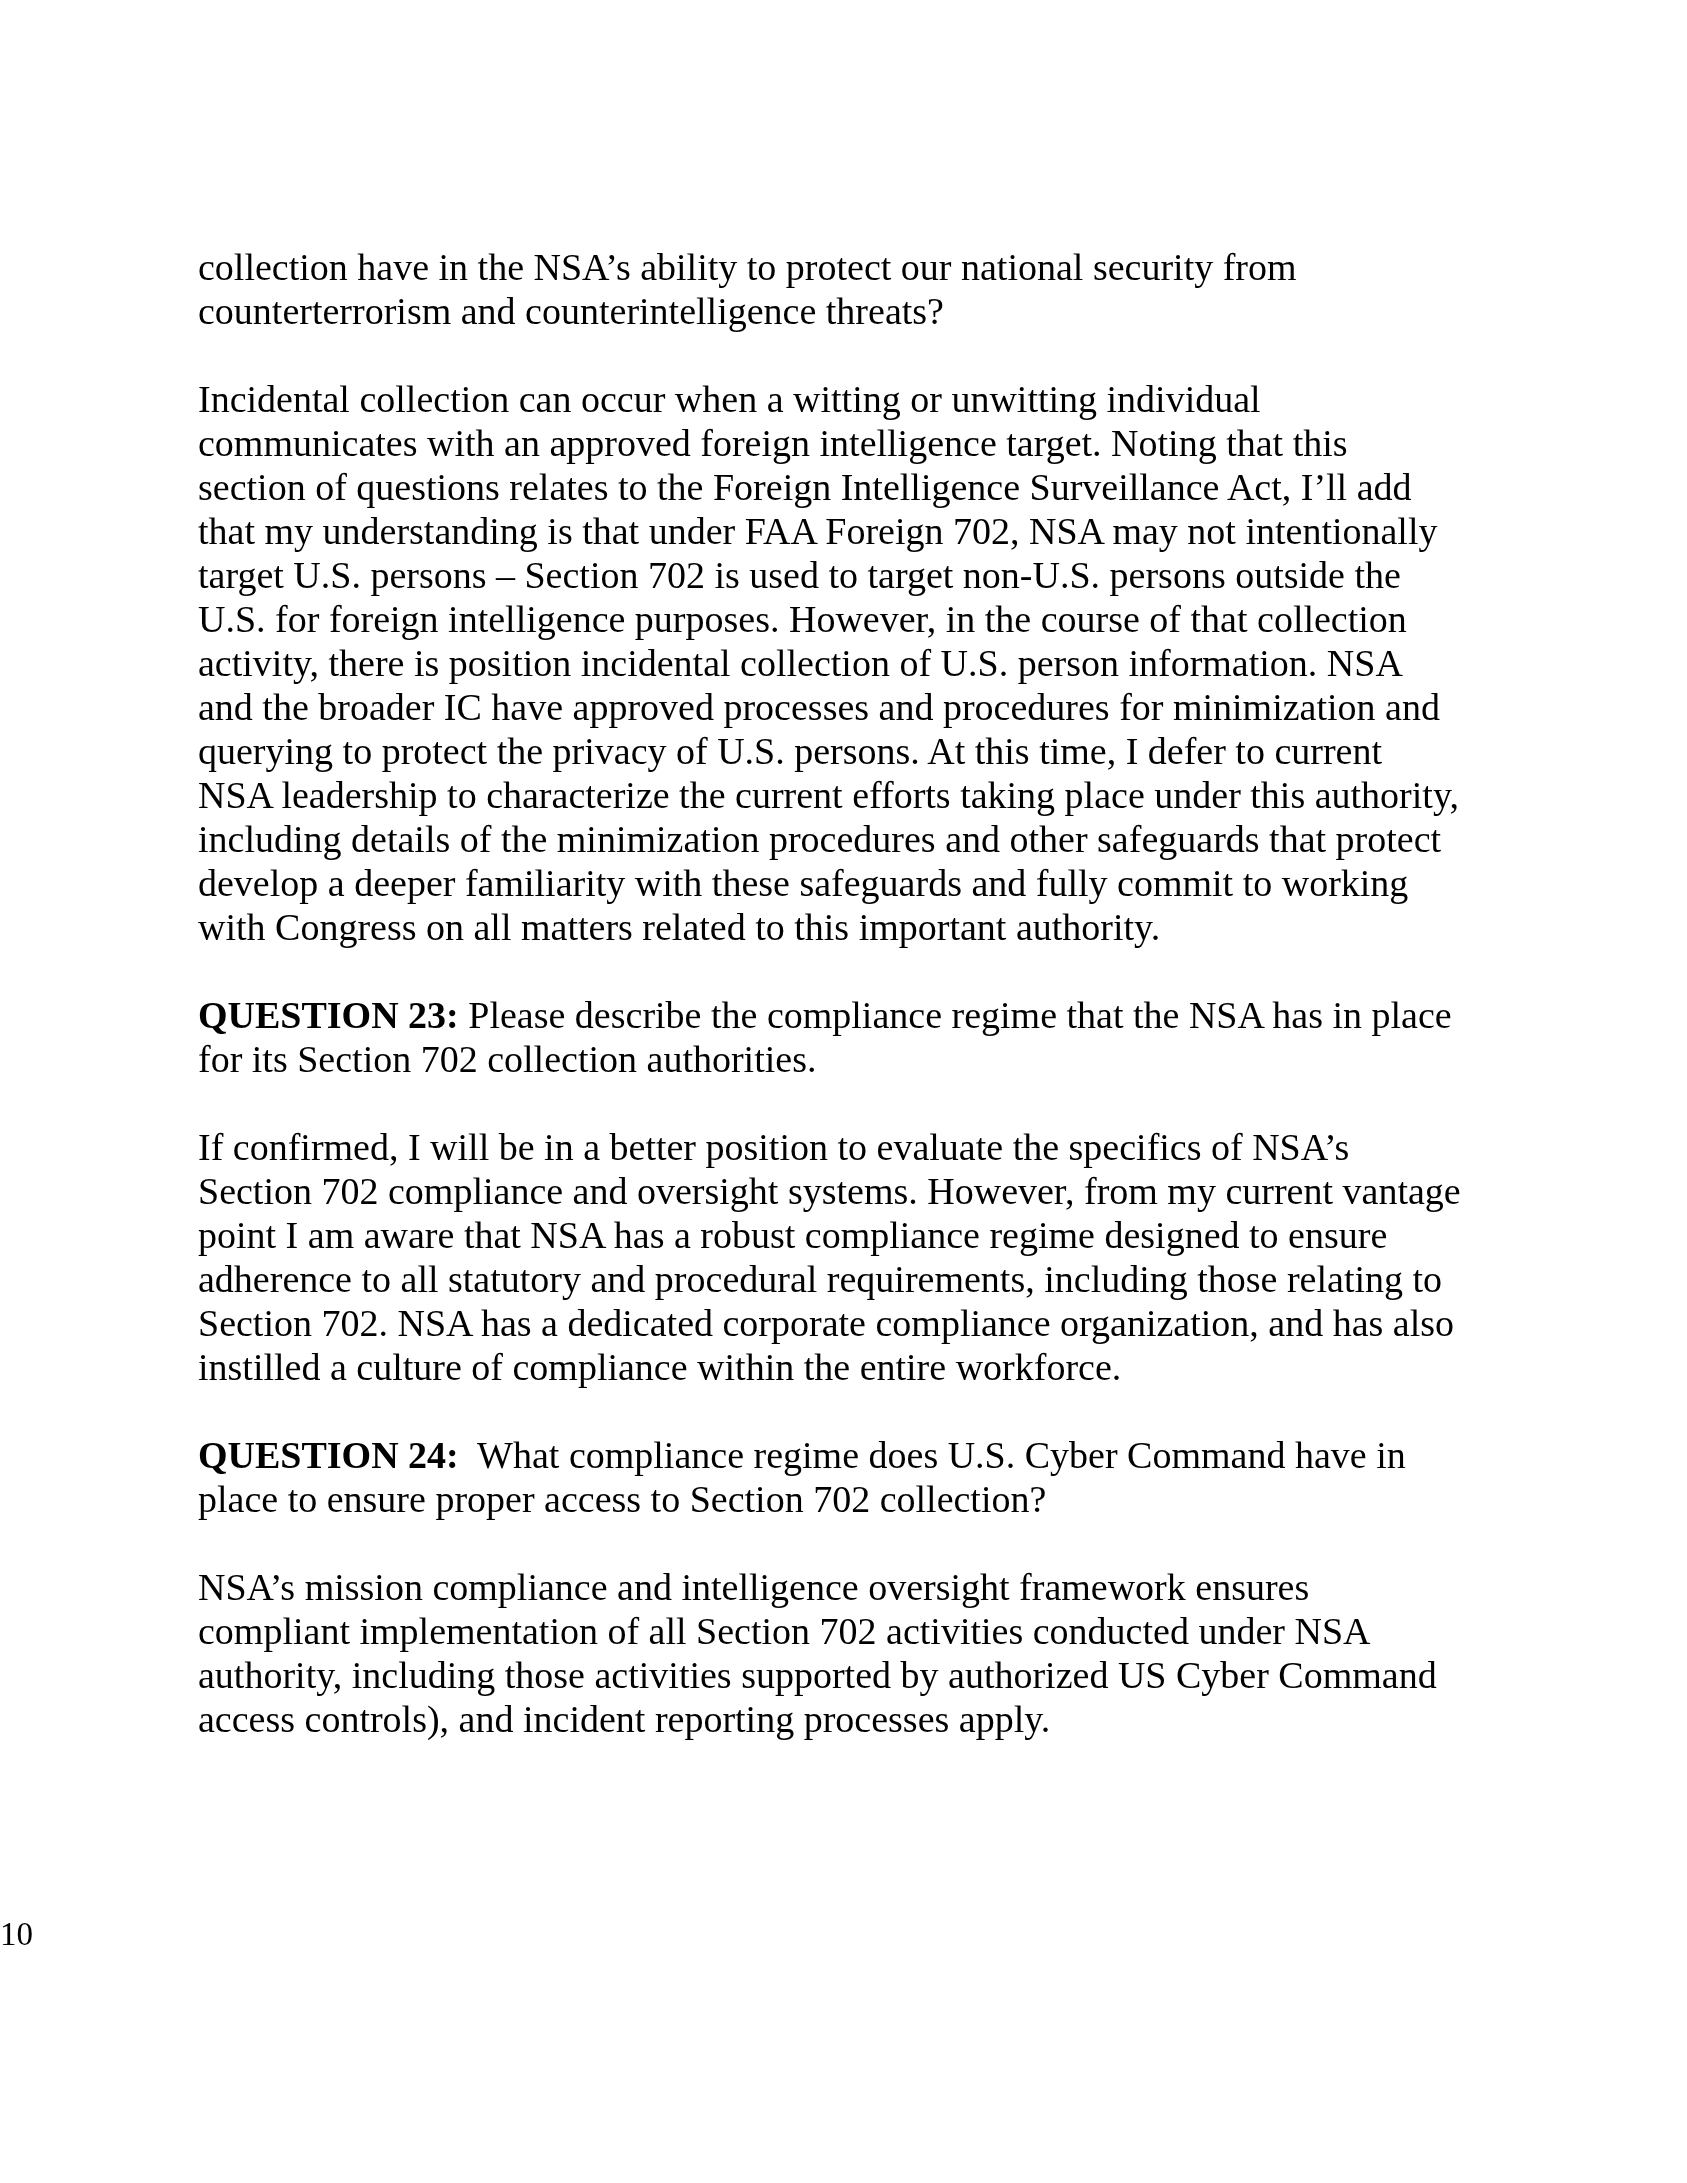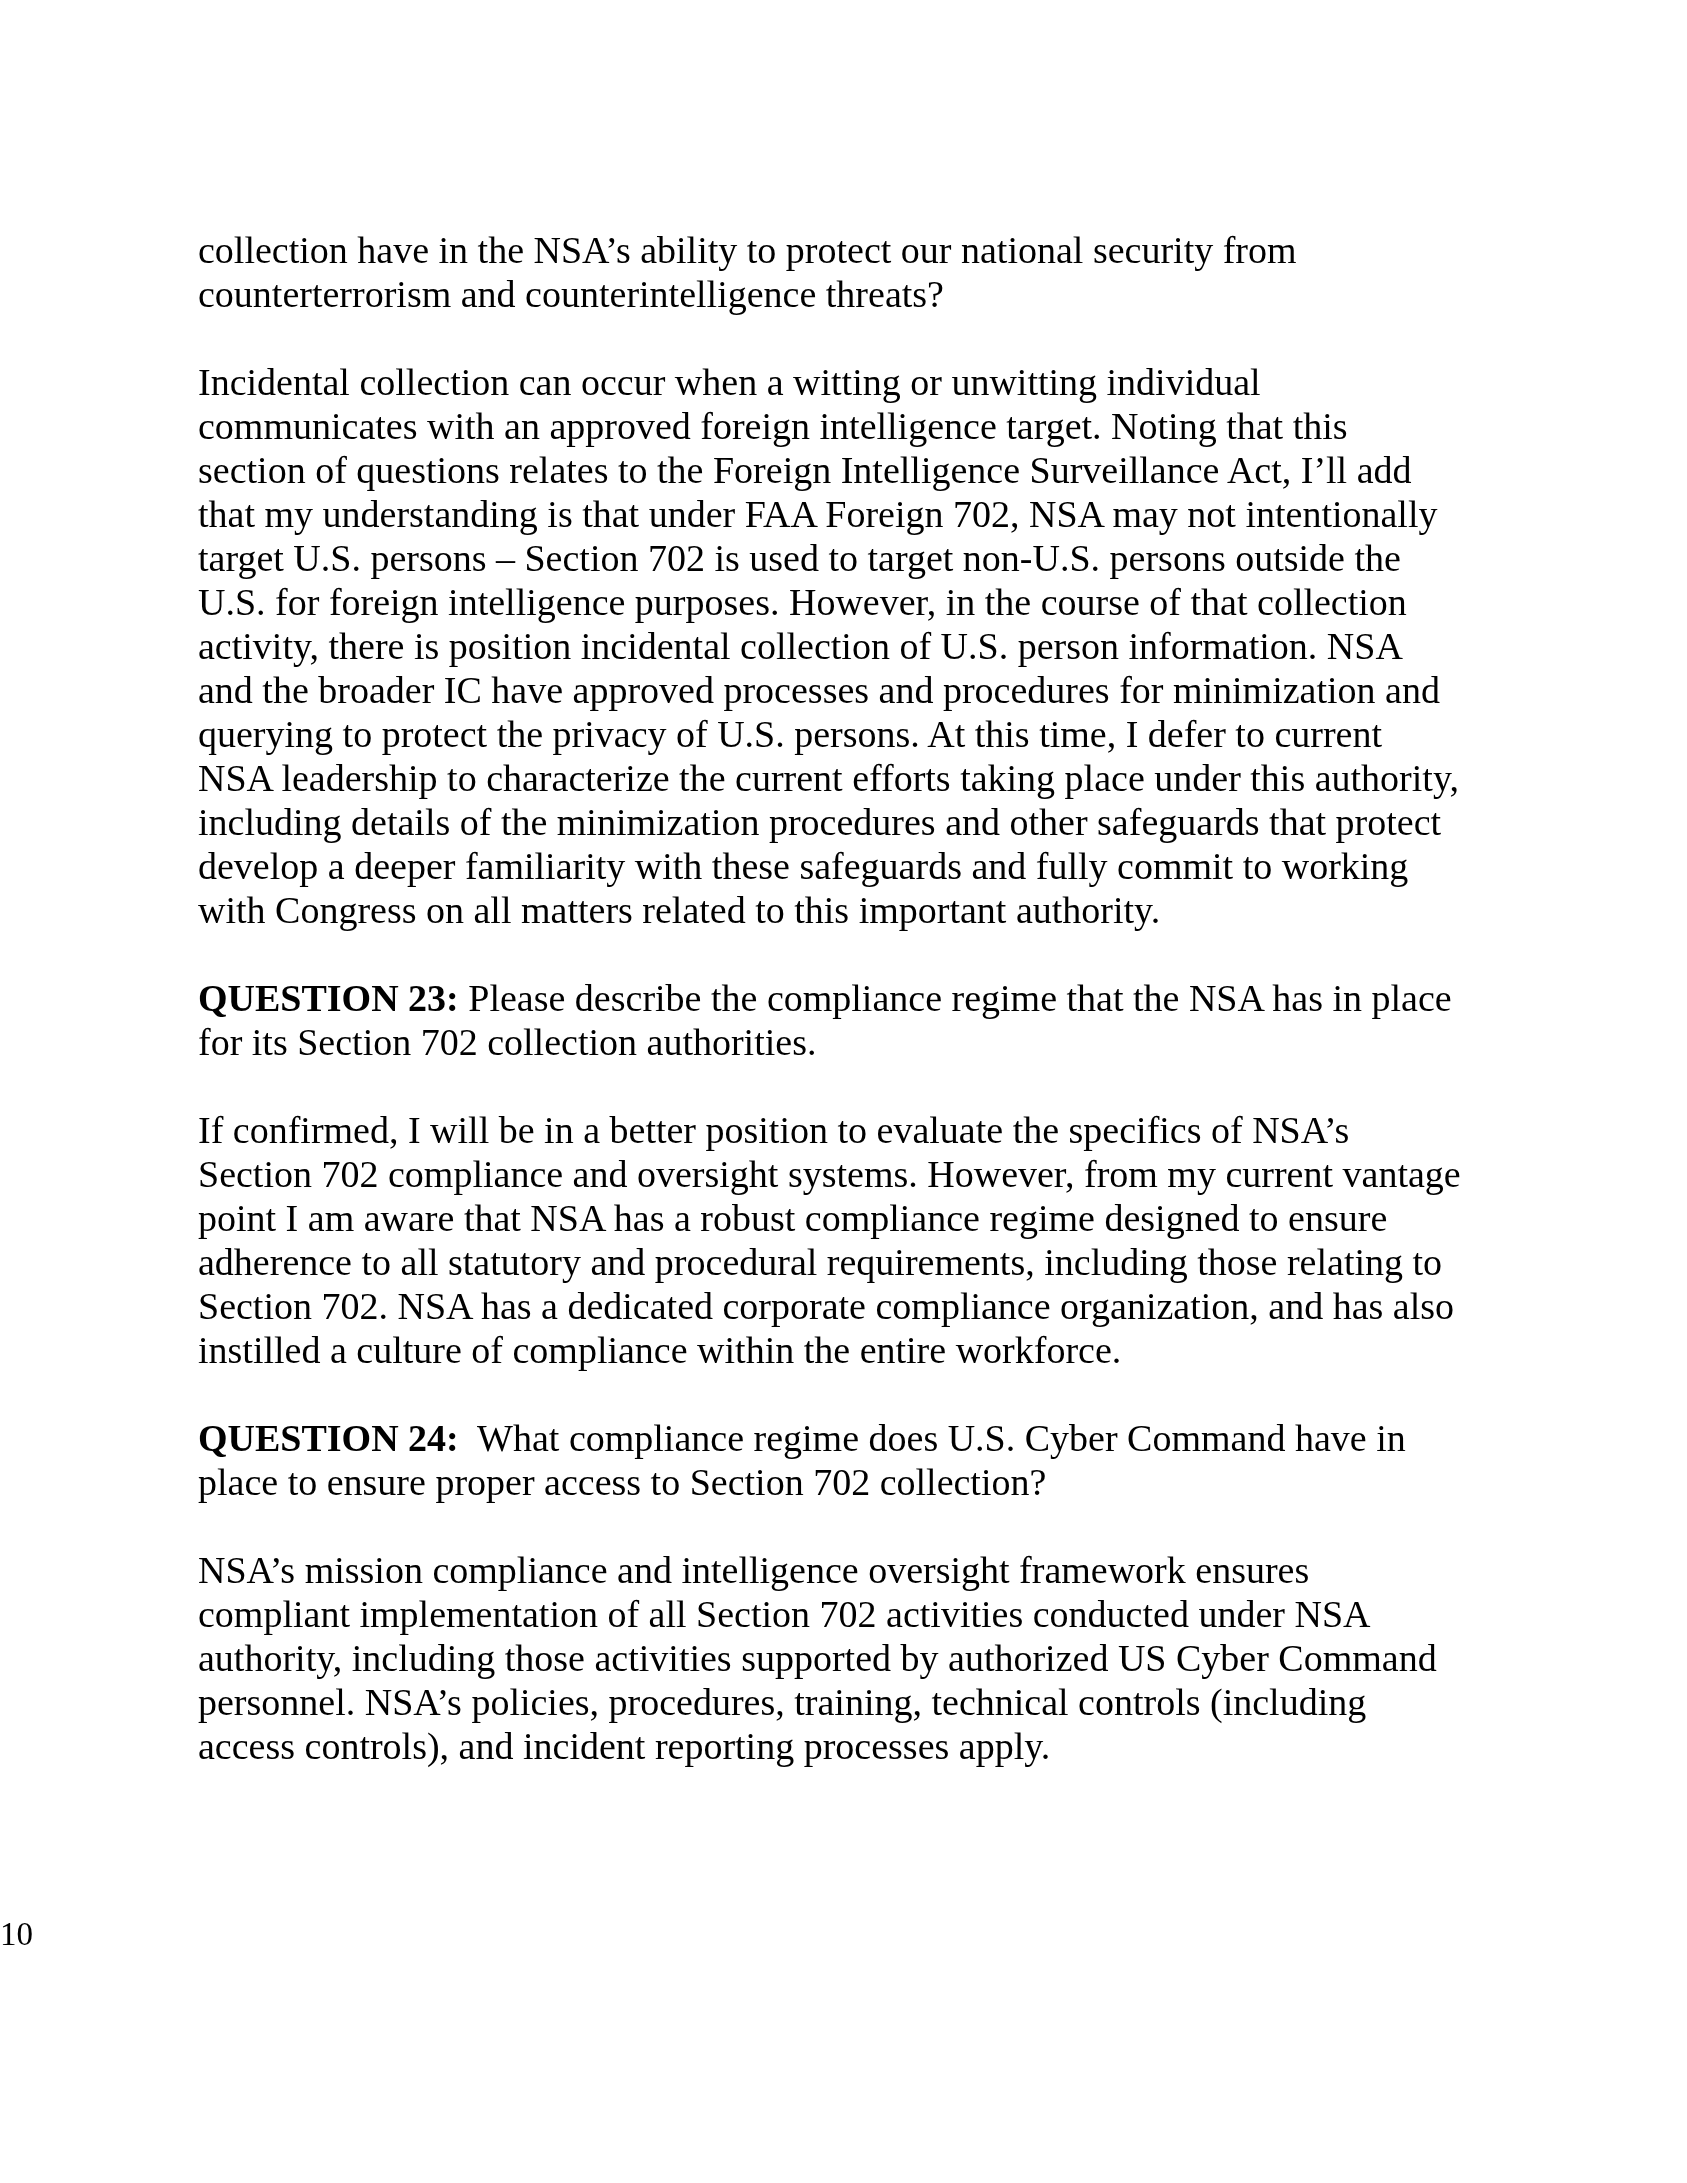--- a/index.html
+++ b/index.html
@@ -3,21 +3,21 @@
 <meta charset="utf-8">
 <style>
   html, body { margin: 0; padding: 0; background: #ffffff; }
   body { width: 1687px; height: 2183px; position: relative; overflow: hidden; }
   .page {
     position: absolute; left: 0; top: 0; width: 1687px; height: 2183px;
     background: #ffffff; color: #000000;
     font-family: "Liberation Serif", "DejaVu Serif", serif;
   }
   .body-text {
-    position: absolute; left: 198px; top: 228px; width: 1310px;
+    position: absolute; left: 198px; top: 245px; width: 1310px;
     font-size: 38px; line-height: 44px;
   }
   .line { display: block; white-space: nowrap; height: 44px; }
   .blank { display: block; height: 44px; }
   .q-label { font-weight: bold; }
   .page-number {
     position: absolute; left: 0; width: 1687px; top: 1915px;
     text-align: left; font-size: 33px; line-height: 38px;
     font-family: "Liberation Serif", "DejaVu Serif", serif;
   }
@@ -75,21 +75,20 @@
       <span class="line"><span class="q-label">QUESTION 24:</span><span style="white-space: pre;">  What compliance regime does U.S. Cyber Command have in</span></span>
       <span class="line">place to ensure proper access to Section 702 collection?</span>
     </div>
 
     <span class="blank"></span>
 
     <div>
       <span class="line">NSA’s mission compliance and intelligence oversight framework ensures</span>
       <span class="line">compliant implementation of all Section 702 activities conducted under NSA</span>
       <span class="line">authority, including those activities supported by authorized US Cyber Command</span>
-      <span class="line">personnel.  NSA’s policies, procedures, training, technical controls (including</span>
       <span class="line">access controls), and incident reporting processes apply.</span>
     </div>
 
   </div>
 
   <div class="page-number">10</div>
 </div>
 
 
 </body></html>

